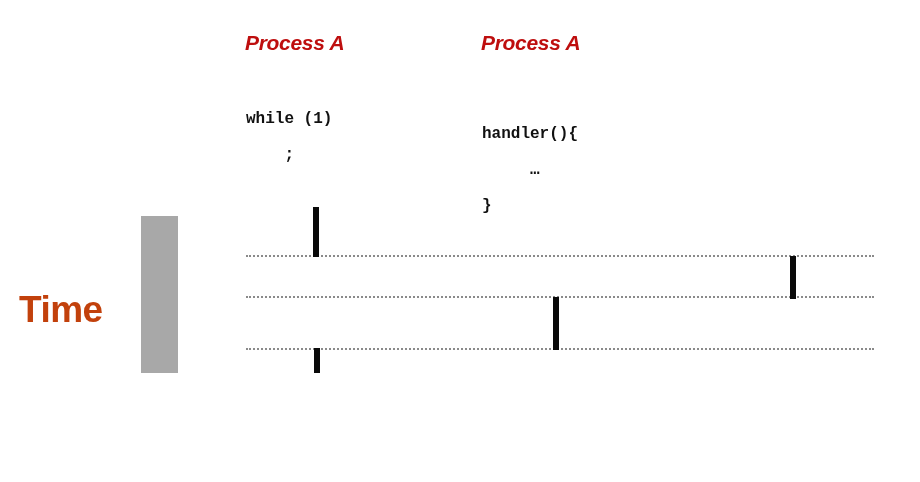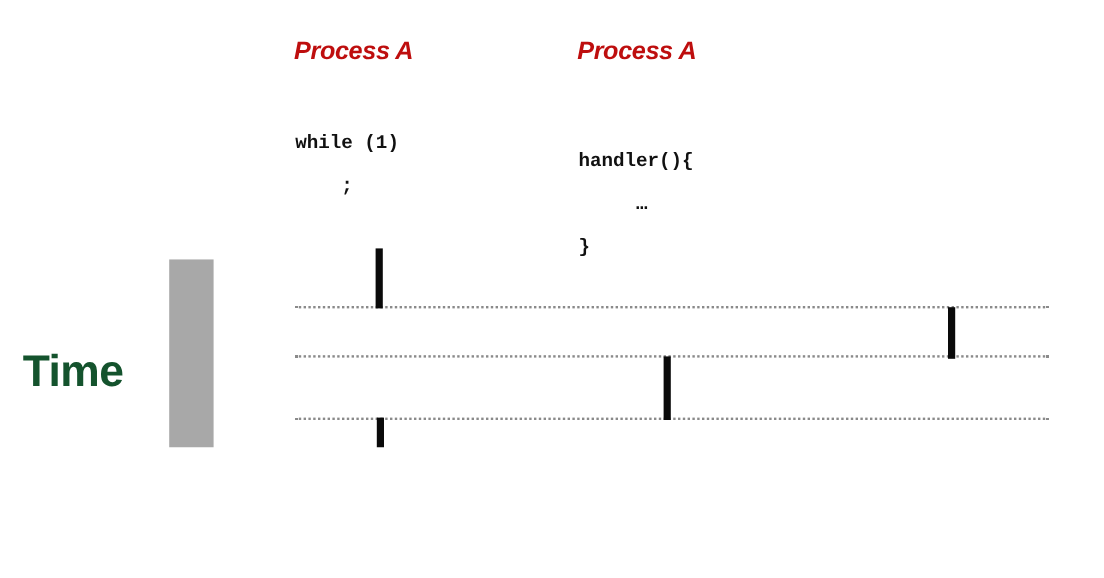--- a/index.html
+++ b/index.html
@@ -48,21 +48,21 @@
 
   
   .time-label {
     position: absolute;
     left: 19px;
     top: 289px;
     font-family: "Liberation Sans", sans-serif;
     font-weight: bold;
     font-size: 37px;
     letter-spacing: -0.5px;
-    color: #14532d;
+    color: #c2410c;
     white-space: nowrap;
   }
   .time-arrow {
     position: absolute;
     left: 120px;
     top: 216px;
     width: 78px;
     height: 252px;
   }
 

